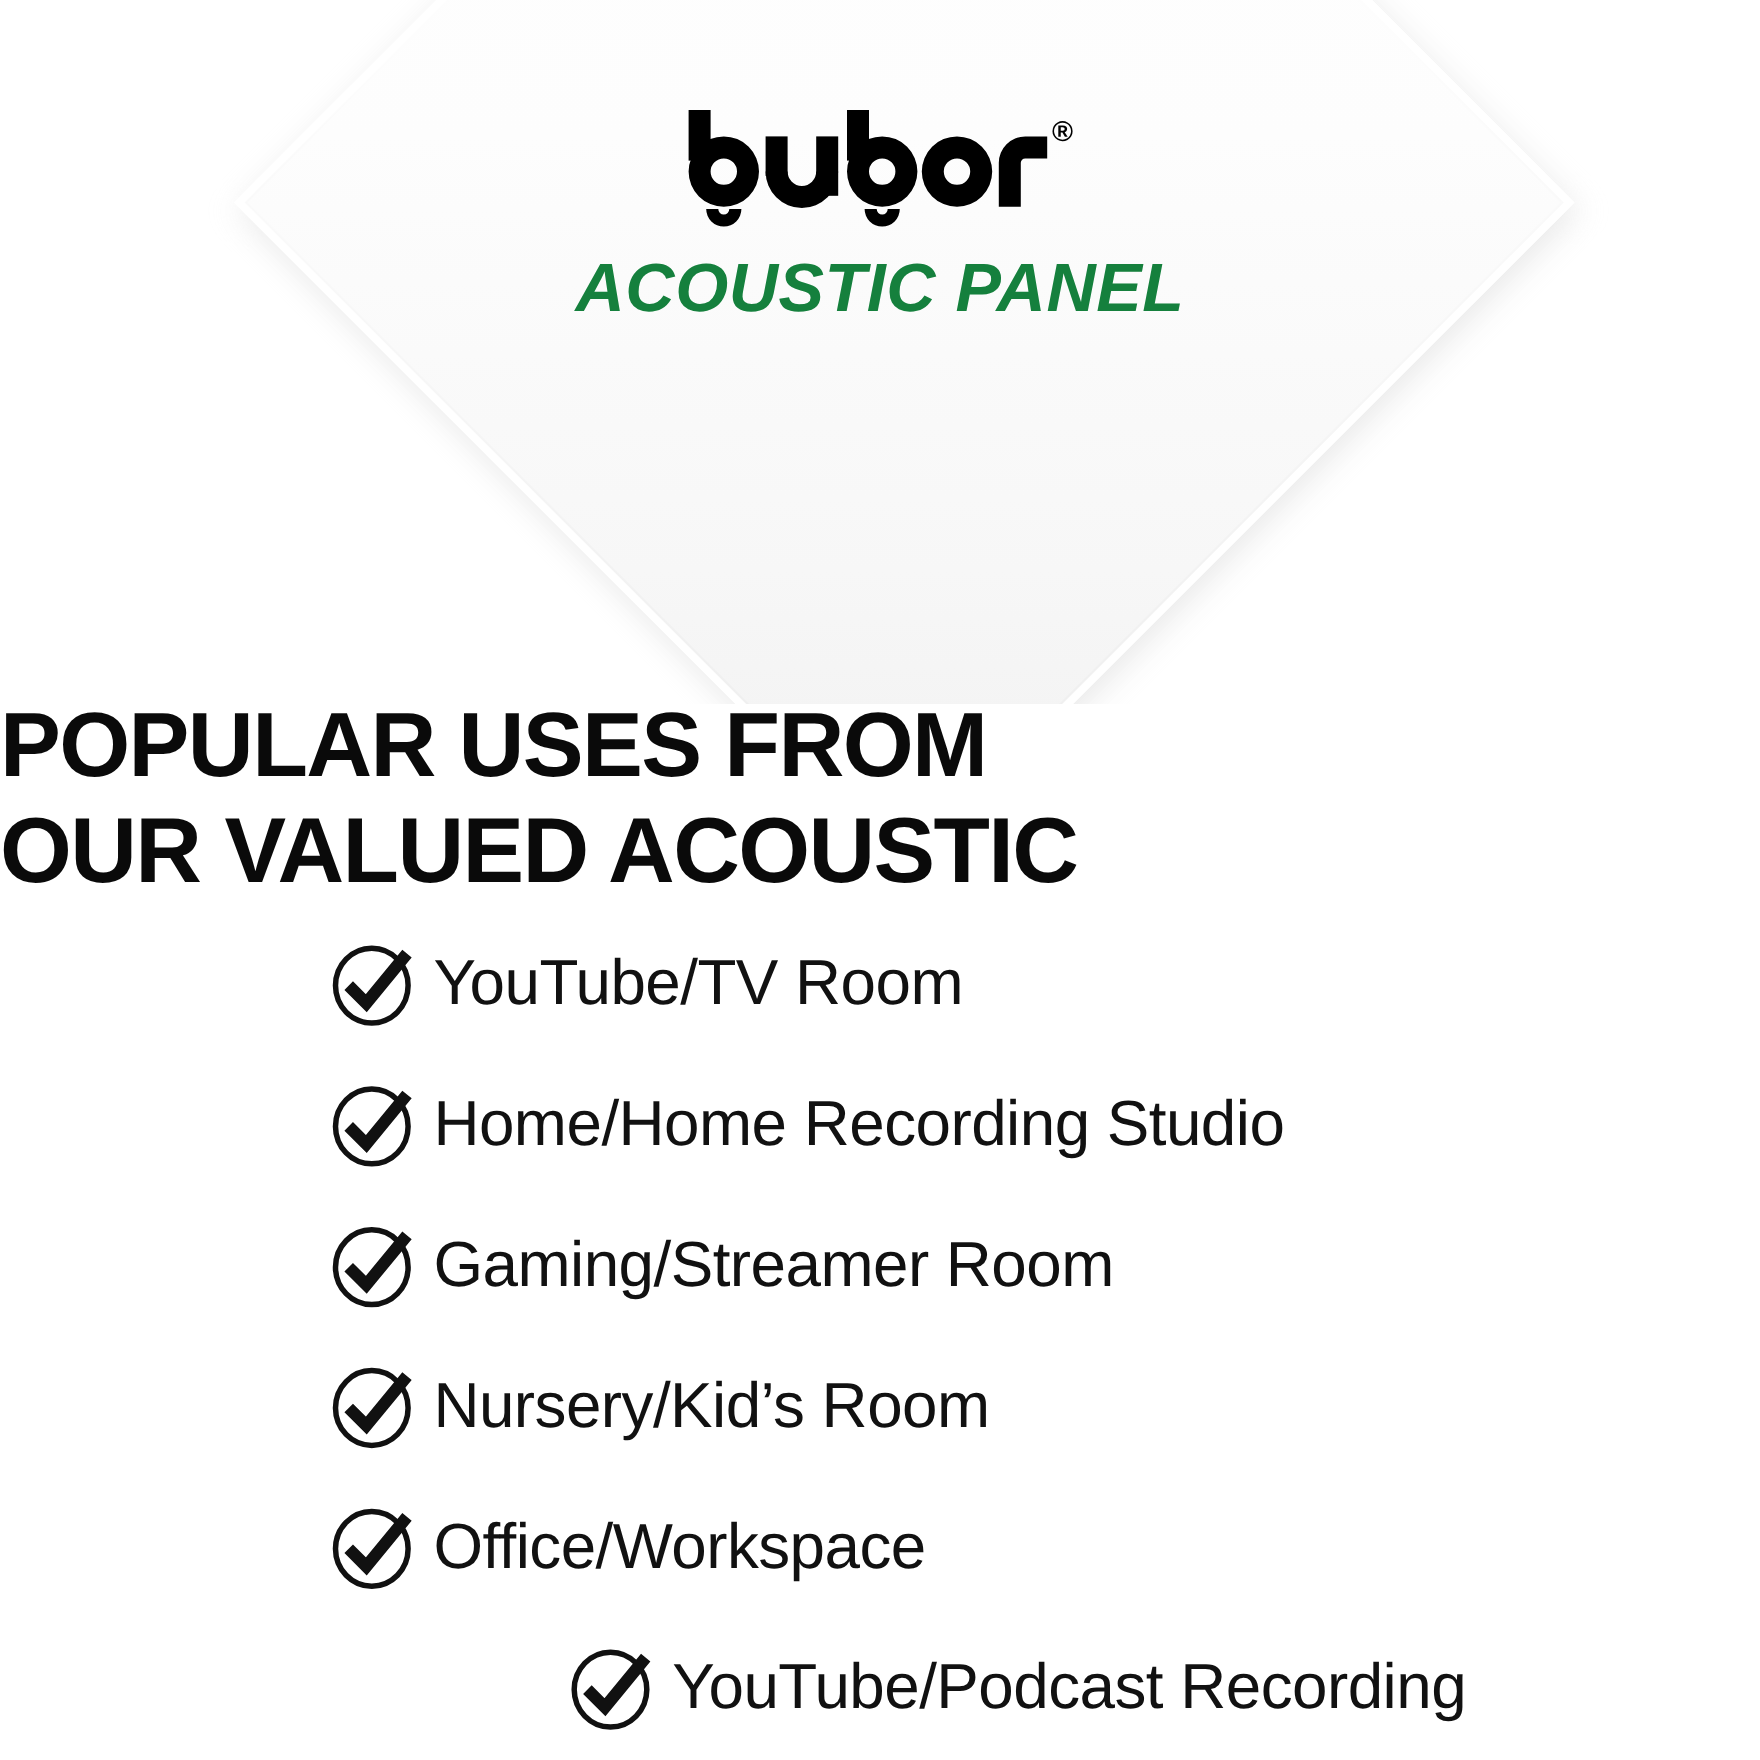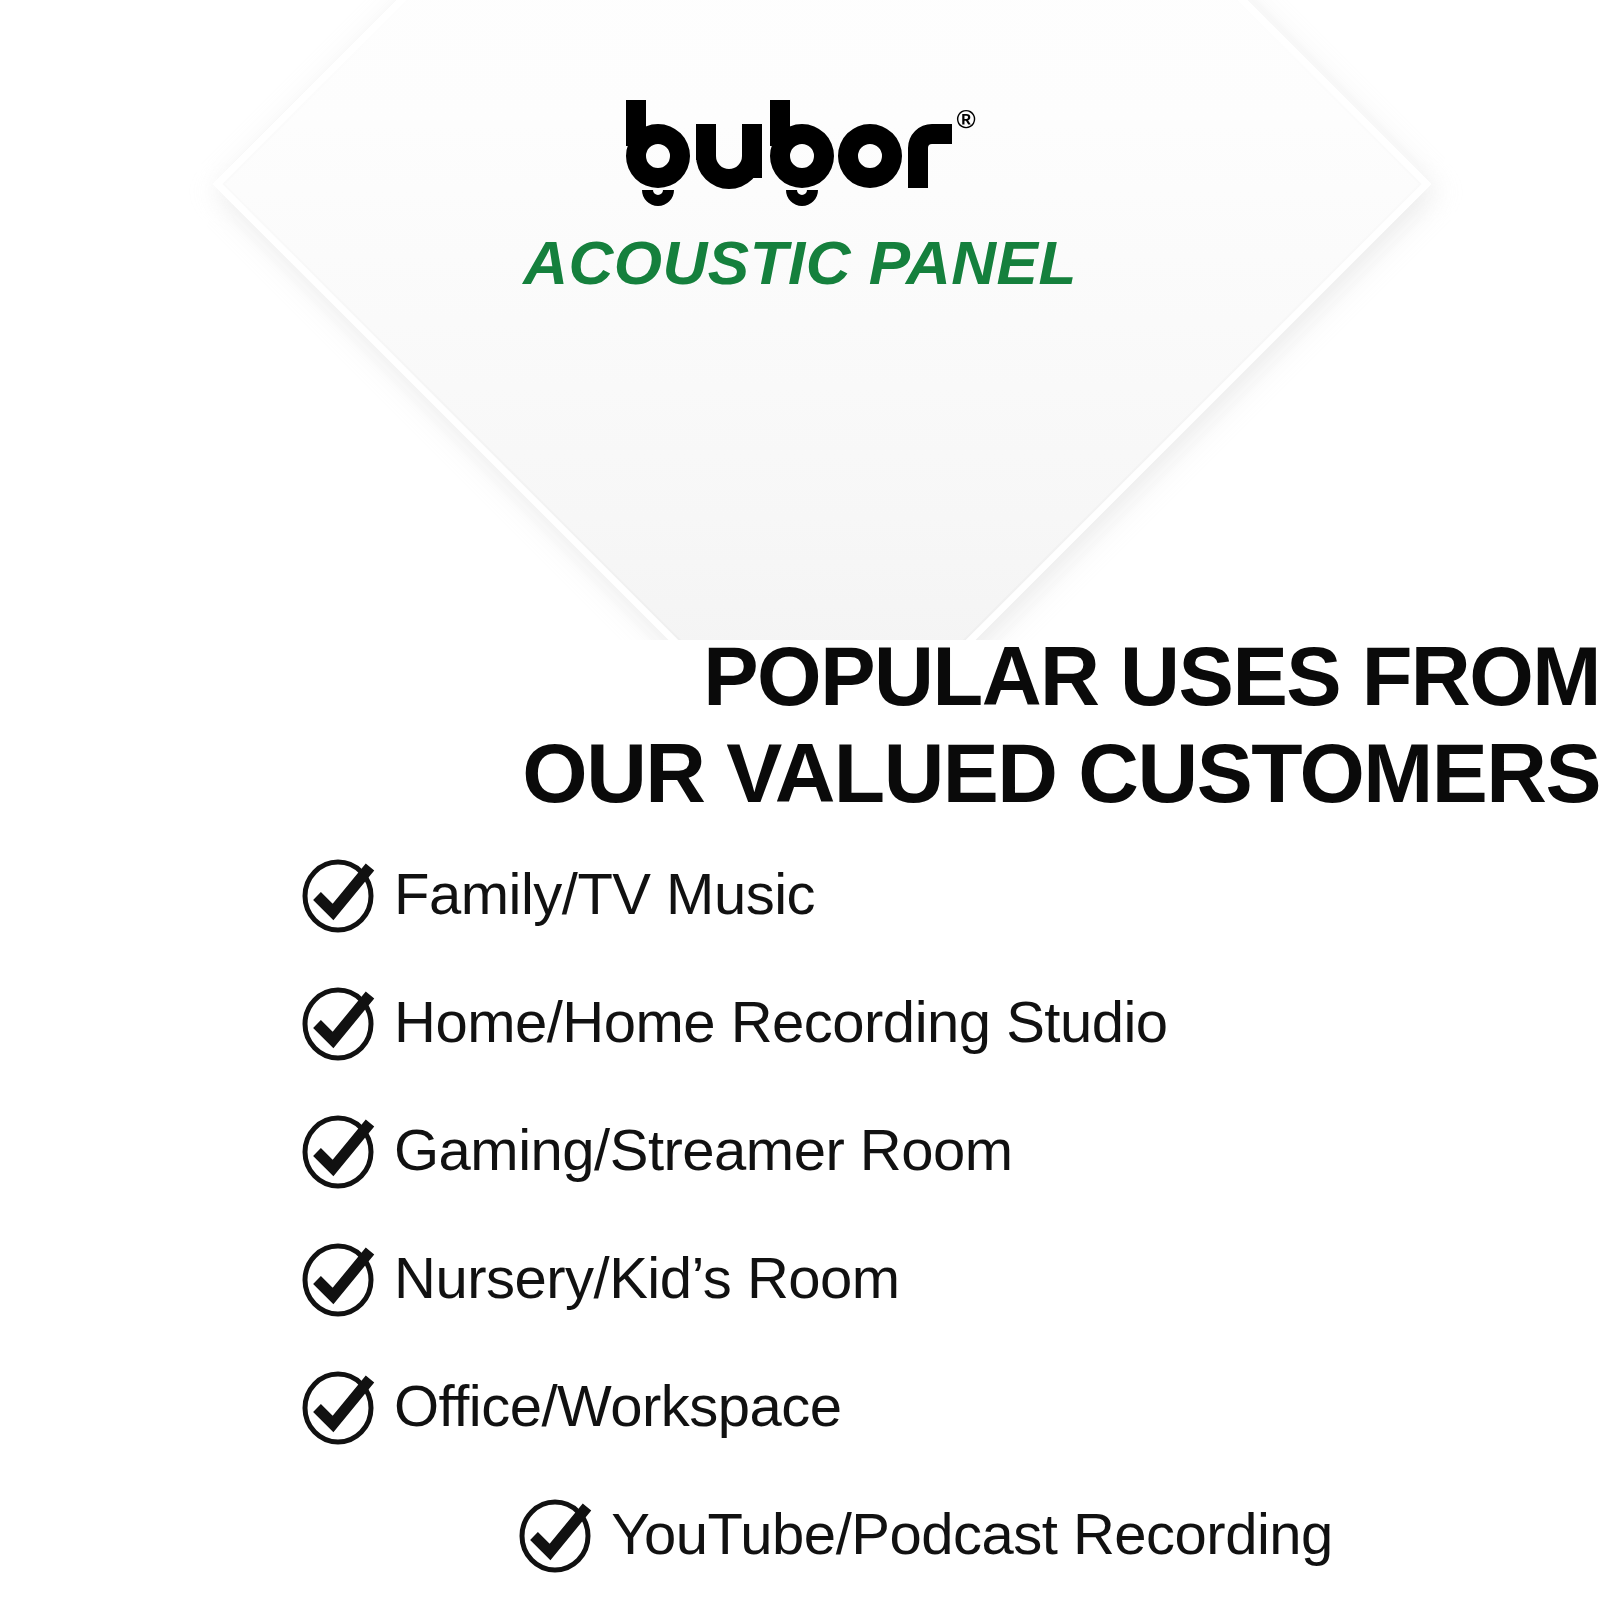--- a/index.html
+++ b/index.html
@@ -95,21 +95,21 @@
     line-height: 1;
     font-family: "Liberation Sans", sans-serif;
   }
 
   
   #heading {
     position: absolute;
     left: 0;
     top: 628px;
     width: 1600px;
-    text-align: right;
+    text-align: left;
     color: #0a0a0a;
     font-weight: 700;
     font-size: 83px;
     line-height: 97px;
     letter-spacing: -1.5px;
     font-family: "Liberation Sans", sans-serif;
   }
   #heading .hl { display: block; white-space: nowrap; }
   #heading .hl-2 { font-size: 84px; }
 
@@ -180,33 +180,33 @@
         </g>
       </svg>
     </span>
     <span class="trademark">®</span>
   </div>
   <div class="acoustic-panel">ACOUSTIC PANEL</div>
 </div>
 
 <div id="heading">
   <span class="hl hl-1">POPULAR USES FROM</span>
-  <span class="hl hl-2">OUR VALUED CUSTOMERS</span>
+  <span class="hl hl-2">OUR VALUED ACOUSTIC</span>
 </div>
 
 <div id="checklist">
 
   <div class="check-row">
     <span class="check-icon">
       <svg width="78" height="78" viewBox="0 0 78 78" xmlns="http://www.w3.org/2000/svg">
         <ellipse cx="38" cy="41" rx="33" ry="34" fill="none" stroke="#111" stroke-width="5"></ellipse>
         <path d="M17,41 L33,57 L70,12" fill="none" stroke="#111" stroke-width="11" stroke-linecap="butt" stroke-linejoin="miter"></path>
       </svg>
     </span>
-    <span class="check-label">Family/TV Music</span>
+    <span class="check-label">YouTube/TV Room</span>
   </div>
 
   <div class="check-row">
     <span class="check-icon">
       <svg width="78" height="78" viewBox="0 0 78 78" xmlns="http://www.w3.org/2000/svg">
         <ellipse cx="38" cy="41" rx="33" ry="34" fill="none" stroke="#111" stroke-width="5"></ellipse>
         <path d="M17,41 L33,57 L70,12" fill="none" stroke="#111" stroke-width="11" stroke-linecap="butt" stroke-linejoin="miter"></path>
       </svg>
     </span>
     <span class="check-label">Home/Home Recording Studio</span>

